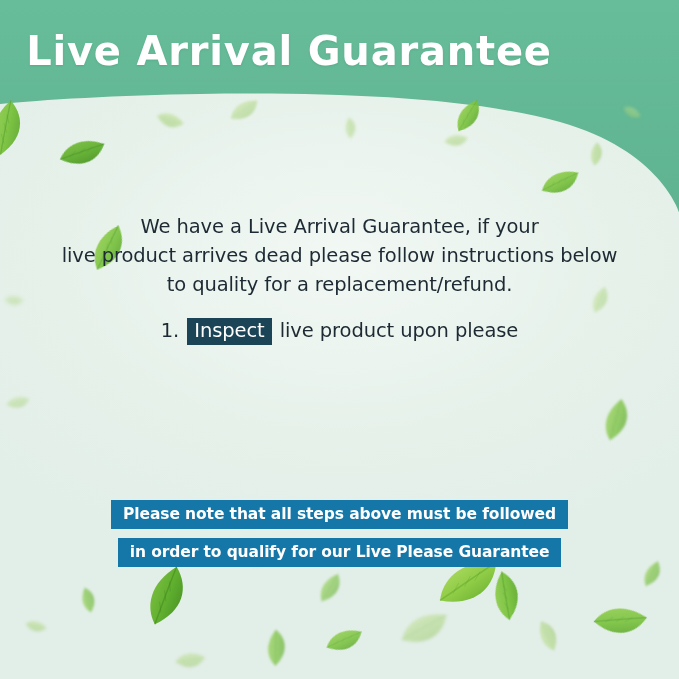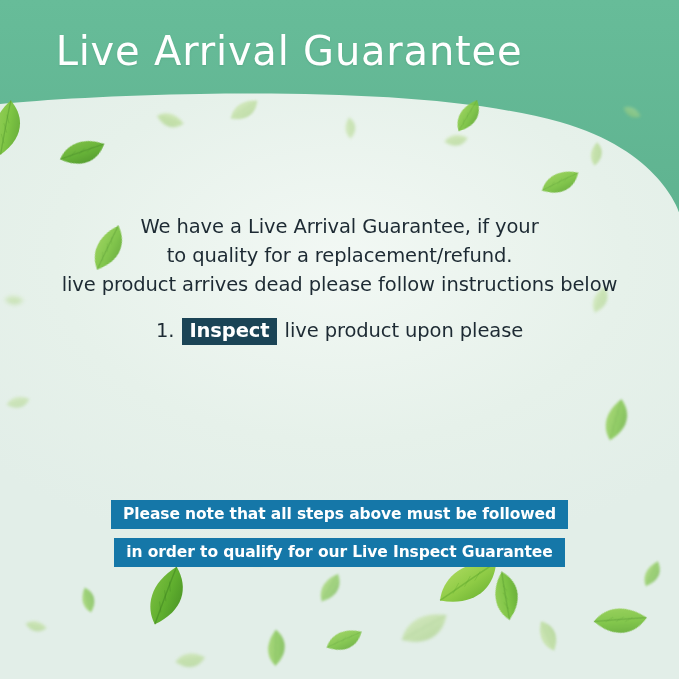--- a/index.html
+++ b/index.html
@@ -40,21 +40,21 @@
   }
 
   .banner-title {
     position: absolute;
     left: 0;
     top: 28px;
     width: 578px;
     text-align: center;
     color: #ffffff;
     font-size: 40px;
-    font-weight: normal;
+    font-weight: bold;
     letter-spacing: 0.8px;
     font-family: "DejaVu Sans", sans-serif;
     text-shadow: 0 1px 2px rgba(40,110,85,0.18);
   }
 
   
   .leaves {
     position: absolute;
     inset: 0;
     pointer-events: none;
@@ -100,21 +100,21 @@
     font-family: "DejaVu Sans", sans-serif;
     white-space: nowrap;
     margin-bottom: 29px;
     letter-spacing: -0.1px;
   }
   .step .num { }
   .hl {
     display: inline-block;
     background: #1b4456;
     color: #ffffff;
-    font-weight: bold;
+    font-weight: normal;
     padding: 2px 7px 3px 7px;
     margin: 0 2px;
     line-height: 22px;
     vertical-align: baseline;
   }
 
   .notes {
     position: absolute;
     left: 0;
     top: 500px;
@@ -501,40 +501,40 @@
           <path d="M12,86 C10,52 34,18 88,12 C92,54 66,86 12,86 Z" fill="url(#lg29)"></path>
           <path d="M12,86 C34,64 60,38 88,12" stroke="#4e9626" stroke-width="2.4" fill="none" opacity="0.5"></path>
           <path d="M30,72 L36,54 M46,58 L52,40 M60,46 L66,30" stroke="#4e9626" stroke-width="1.4" fill="none" opacity="0.35"></path>
         </svg></div>
     </div>
 
   <div class="content">
 
     <div class="intro">
       <span class="intro-line">We have a Live Arrival Guarantee, if your</span>
+      <span class="intro-line">live product arrives dead please follow instructions below</span>
       <span class="intro-line">to quality for a replacement/refund.</span>
-      <span class="intro-line">live product arrives dead please follow instructions below</span>
     </div>
 
     <div class="steps">
 
       <div class="step">
         <span class="num">1.</span>
         <span class="pre"></span>
         <span class="hl">Inspect</span>
         <span class="post">live product upon please</span>
       </div>
 
 
 
     </div>
 
     <div class="notes">
       <div class="note-row">
         <span class="note-box">Please note that all steps above must be followed</span>
       </div>
       <div class="note-row">
-        <span class="note-box">in order to qualify for our Live Inspect Guarantee</span>
+        <span class="note-box">in order to qualify for our Live Please Guarantee</span>
       </div>
     </div>
 
   </div>
 </div>
 
 </body></html>

